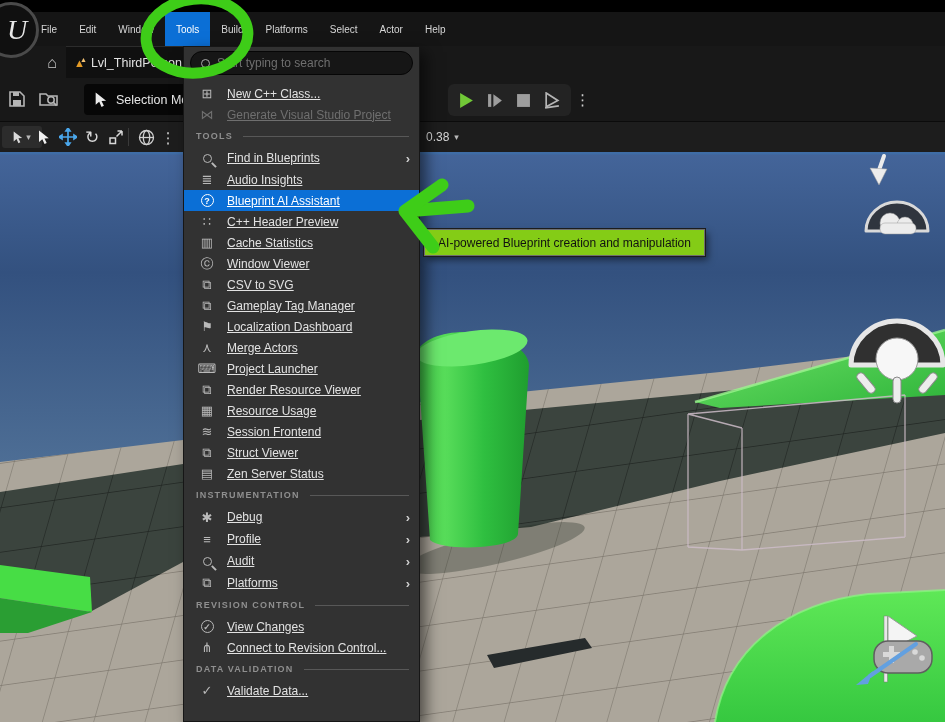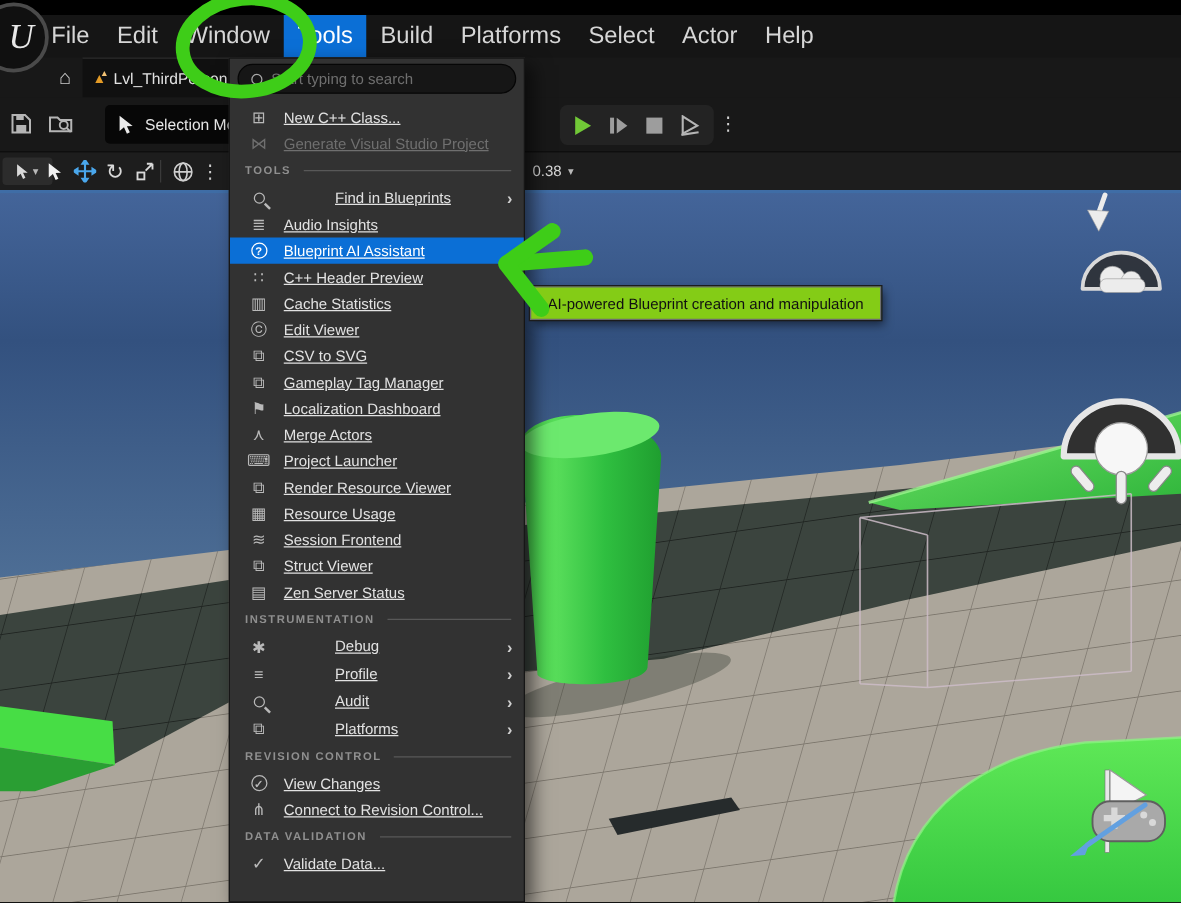--- a/index.html
+++ b/index.html
@@ -3,21 +3,21 @@
 <meta charset="utf-8">
 <style>
   * { margin:0; padding:0; box-sizing:border-box; }
   html,body { background:#000; }
   body { font-family:"Liberation Sans", sans-serif; }
   #app { position:relative; width:945px; height:722px; overflow:hidden; background:#151515; }
 
   
   .titlebar { position:absolute; left:0; top:0; width:945px; height:12px; background:#000; }
   .menubar  { position:absolute; left:0; top:12px; width:945px; height:34px; background:#151515; display:flex; align-items:stretch; padding-left:30px; }
-  .menubar-item { color:#d6d6d6; font-size:19px; padding:0 11px; display:flex; align-items:center; cursor:default; }
+  .menubar-item { color:#d6d6d6; font-size:10px; padding:0 11px; display:flex; align-items:center; cursor:default; }
   .menubar-item.active { background:#0b6fd6; color:#fff; }
   .logo { position:absolute; left:-17px; top:2px; width:56px; height:56px; border-radius:50%; background:#101010; border:3px solid #4a4a4a; z-index:3; display:flex; align-items:center; justify-content:center; }
   .logo span { color:#e8e8e8; font-family:"Liberation Serif", serif; font-style:italic; font-size:28px; transform:translateX(6px); }
 
   .tabbar { position:absolute; left:0; top:46px; width:945px; height:32px; background:#181818; }
   .home-btn { position:absolute; left:40px; top:52px; width:24px; height:22px; color:#c9c9c9; font-size:16px; text-align:center; line-height:22px; }
   .tab { position:absolute; left:66px; top:46px; width:118px; height:32px; background:#101010; border-top:1px solid #2c2c2c; display:flex; align-items:center; padding:0 8px; overflow:hidden; white-space:nowrap; }
   .tab .mountain { color:#e49b26; font-size:11px; margin-right:6px; position:relative; }
   .tab .mountain i { position:absolute; left:6px; top:-1px; font-style:normal; font-size:7px; color:#f3c274; }
   .tab .tab-label { color:#e2e2e2; font-size:12.5px; }
@@ -45,21 +45,21 @@
 
   
   .menu-panel { position:absolute; left:183px; top:46px; width:237px; height:676px; background:#323232; border:1px solid #161616; box-shadow:6px 6px 14px rgba(0,0,0,.55); z-index:20; }
   .search-box { margin:4px 6px 8px 6px; height:24px; background:#161616; border:1px solid #060606; border-radius:12px; display:flex; align-items:center; padding:0 10px; gap:7px; }
   .search-box .ph { color:#6f6f6f; font-size:12px; }
   .mag { width:9px; height:9px; border:1.6px solid #a9a9a9; border-radius:50%; position:relative; flex:none; }
   .mag::after { content:""; position:absolute; width:6px; height:1.8px; background:#a9a9a9; transform:rotate(45deg); left:7px; top:9px; }
   .msec { display:flex; align-items:center; height:22px; padding:0 10px 0 12px; color:#8f8f8f; font-size:9px; font-weight:bold; letter-spacing:1.2px; }
   .msec::after { content:""; flex:1; height:1px; background:#585858; margin-left:10px; }
   .mi { display:flex; align-items:center; height:21px; padding-left:12px; color:#e2e2e2; }
-  .mi.sub { height:22px;gap:41px; }
+  .mi.sub { height:22px; }
   .mi .ic { width:22px; display:flex; justify-content:center; align-items:center; margin-right:9px; color:#b9b9b9; font-size:13px; flex:none; }
   .mi .ic .mag { border-color:#b9b9b9; } .mi .ic .mag::after { background:#b9b9b9; }
   .mi .lbl { font-size:12px; white-space:nowrap;text-decoration:underline; }
   .mi .chevr { margin-left:auto; margin-right:9px; color:#cfcfcf; font-size:13px; font-weight:bold; }
   .mi.disabled { color:#6f6f6f; } .mi.disabled .ic { color:#6f6f6f; }
   .mi.highlight { background:#0b6fd6; color:#fff; } .mi.highlight .ic { color:#fff; }
   .circle-icon { width:13px; height:13px; border:1.4px solid currentColor; border-radius:50%; font-size:9px; font-weight:bold; display:flex; align-items:center; justify-content:center; color:inherit; }
 
   
   .tooltip { position:absolute; left:424px; top:229px; width:281px; height:27px; background:#84cc16; border:1px solid #6e6e6e; outline:1px solid #1c1c1c; box-shadow:3px 4px 7px rgba(0,0,0,.5); color:#111; font-size:12px; display:flex; align-items:center; justify-content:center; z-index:30; }
@@ -337,21 +337,21 @@
         <div class="mi">
           <span class="ic">
             <span>▥</span>
           </span>
           <span class="lbl">Cache Statistics</span>
         </div>
         <div class="mi">
           <span class="ic">
             <span>ⓒ</span>
           </span>
-          <span class="lbl">Edit Viewer</span>
+          <span class="lbl">Window Viewer</span>
         </div>
         <div class="mi">
           <span class="ic">
             <span>⧉</span>
           </span>
           <span class="lbl">CSV to SVG</span>
         </div>
         <div class="mi">
           <span class="ic">
             <span>⧉</span>

